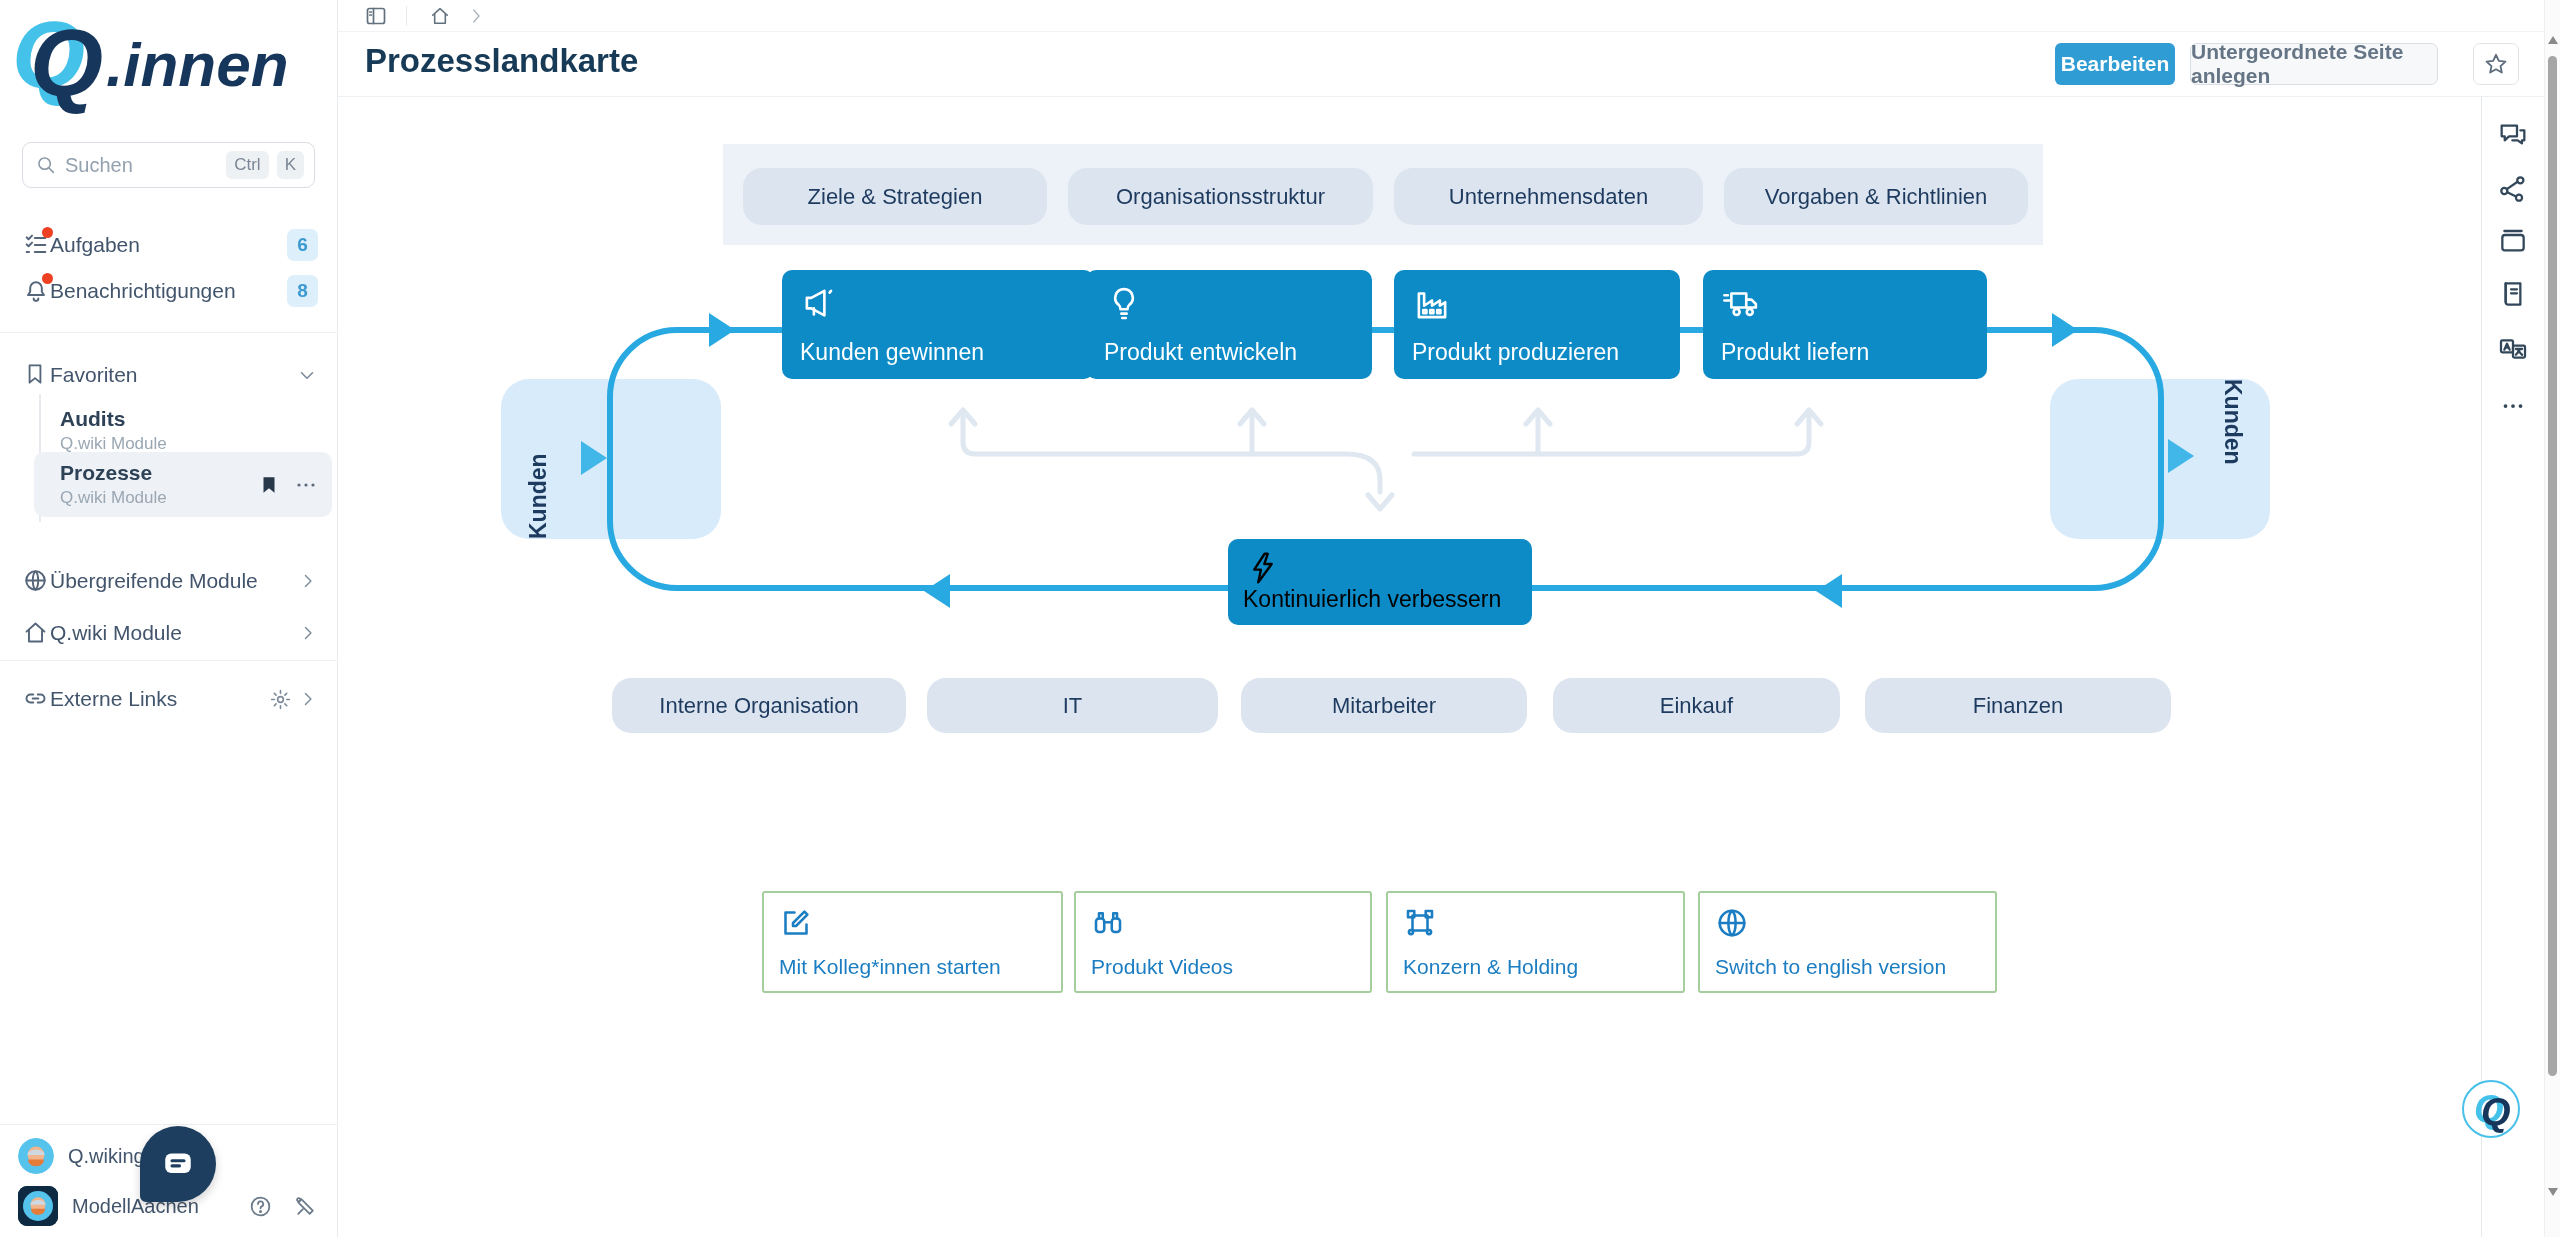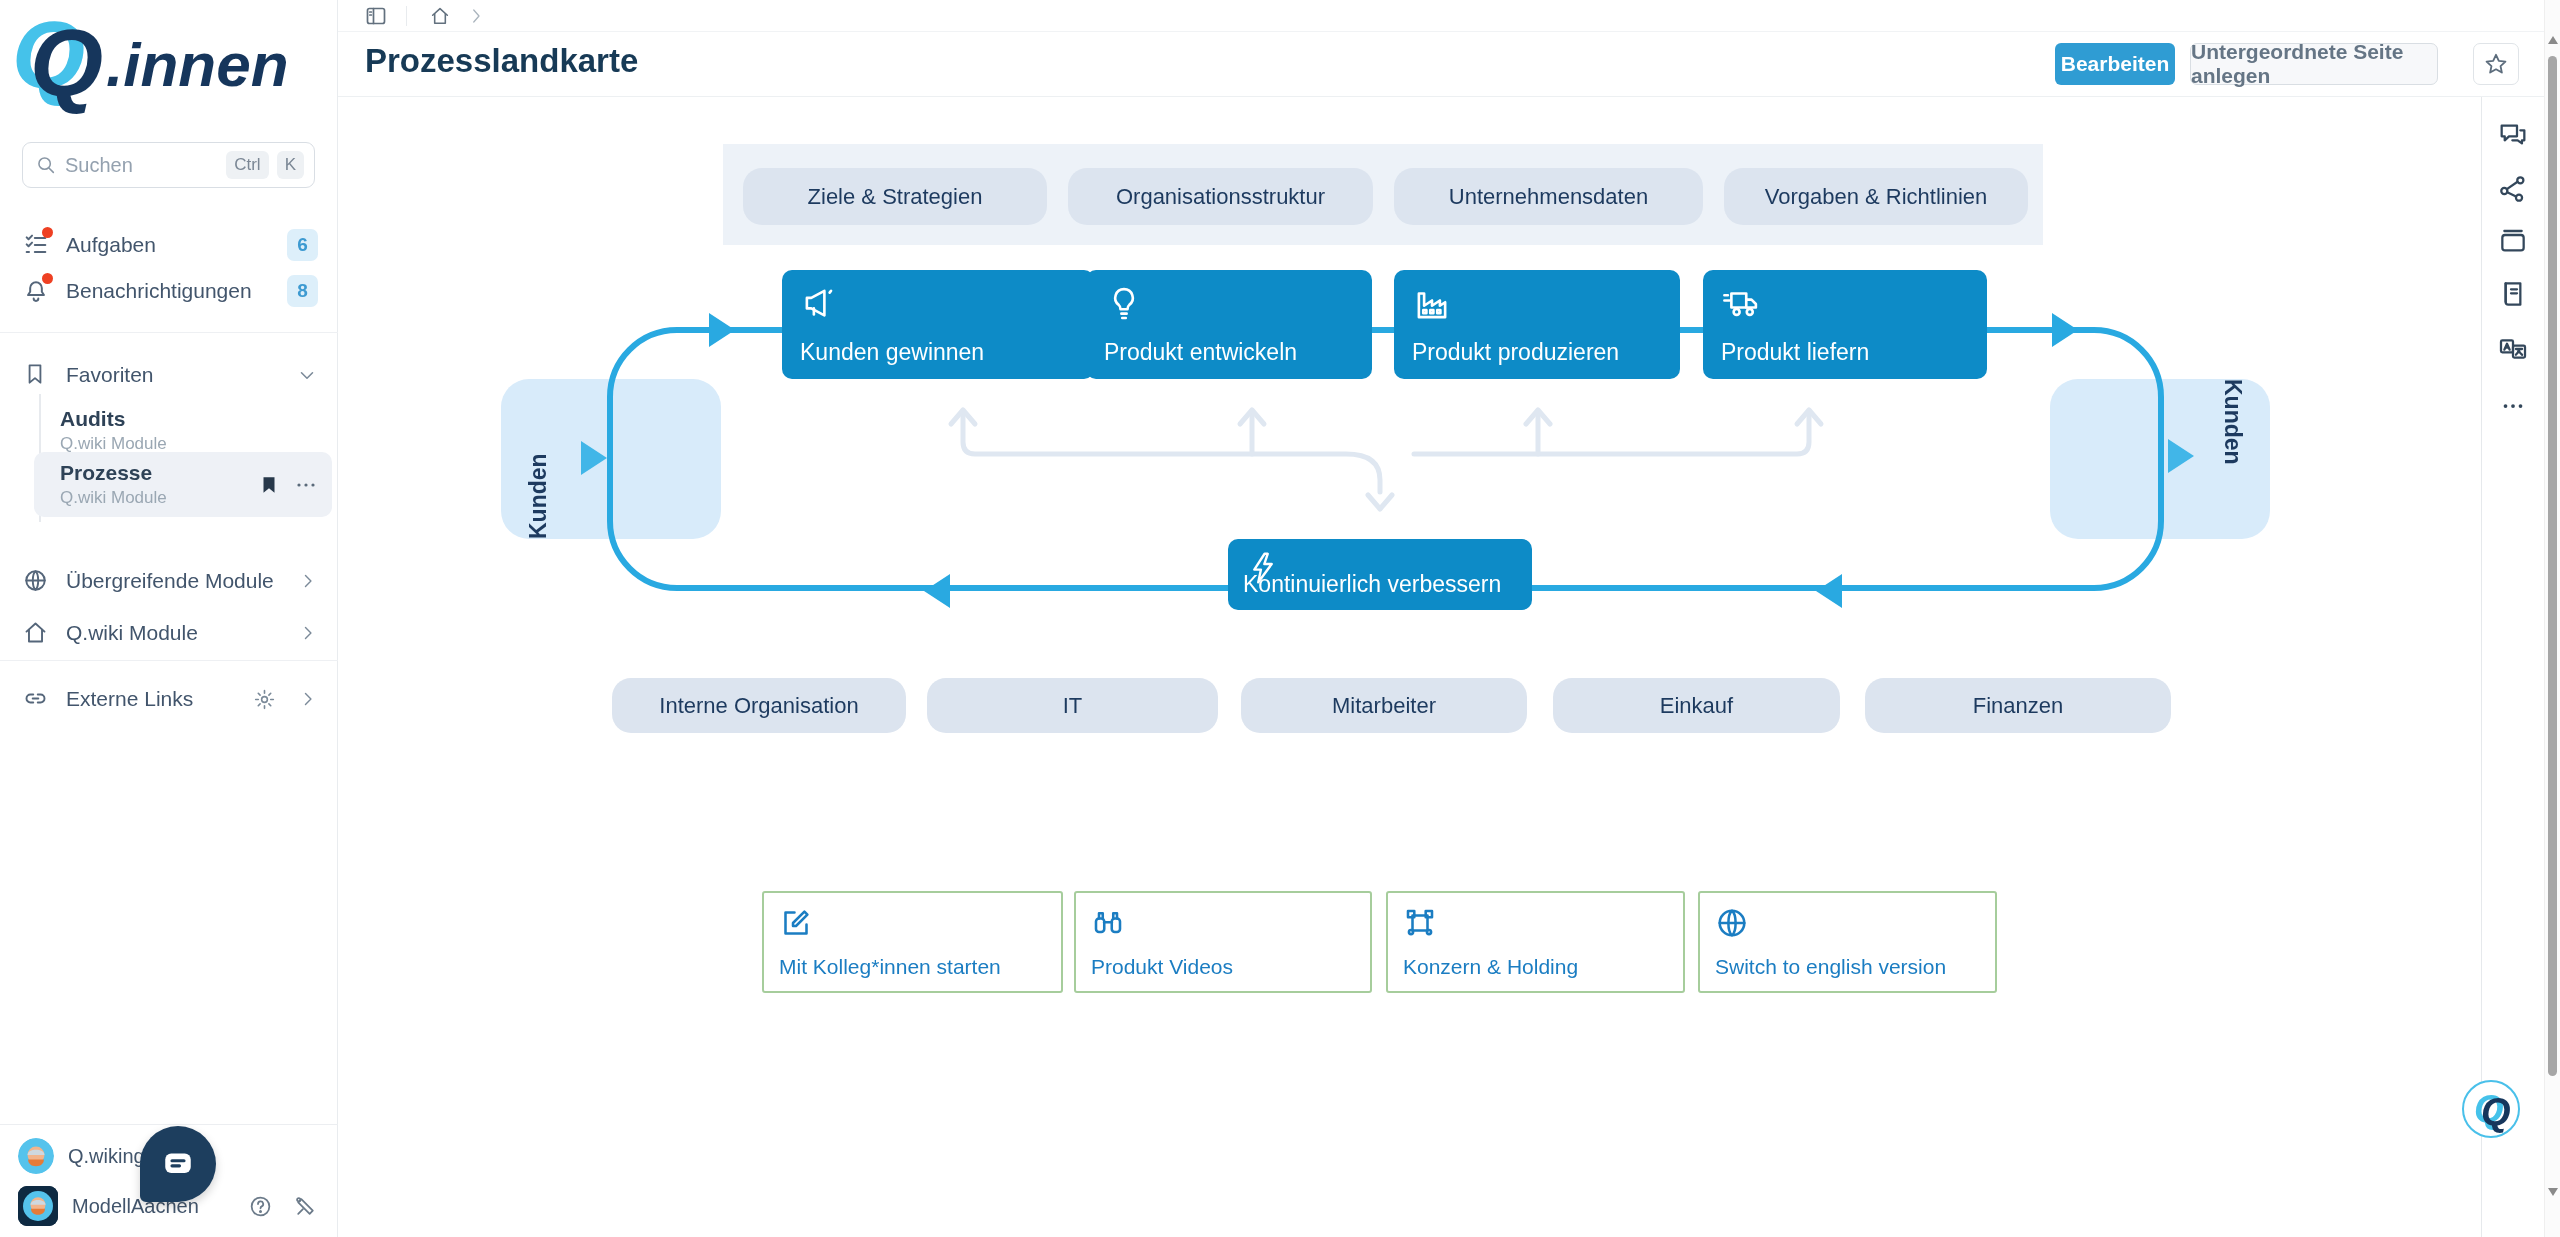--- a/index.html
+++ b/index.html
@@ -14,21 +14,21 @@
   .logo-q .back  { position:absolute; left:-2px; top:2px;  color:var(--logo-light-blue,#45c2ea); }
   .logo-q .front { position:absolute; left:16px; top:10px; color:var(--logo-navy,#16365c); }
   .logo-suffix { font-style:italic; font-weight:800; font-size:62px; color:var(--logo-navy,#16365c); padding-bottom:14px; margin-left:-4px; }
 
   .search-box { position:absolute; left:22px; top:142px; width:293px; height:46px; border:1px solid #d9dee4; border-radius:9px;
                 display:flex; align-items:center; padding:0 10px 0 12px; gap:8px; background:#fff; }
   .search-box input { flex:1; border:none; outline:none; font:20px "Liberation Sans",sans-serif; color:#5a6b7c; min-width:0; }
   .search-box input::placeholder { color:#94a1af; }
   .kbd { background:#eef1f4; color:#7b8795; border-radius:6px; font-size:17px; padding:4px 8px; }
 
-  .side-row { position:absolute; left:0; width:338px; height:46px; display:flex; align-items:center; padding:0 20px 0 22px; gap:16px; cursor:pointer; }
+  .side-row { position:absolute; left:0; width:338px; height:46px; display:flex; align-items:center; padding:0 20px 0 22px; cursor:pointer; }
   .side-row .lbl { font-size:21px; color:#42556c; flex:1; white-space:nowrap; }
   .icon-wrap { position:relative; width:28px; height:28px; color:#55667a; flex:none; }
   .red-dot { position:absolute; right:-3px; top:-4px; width:11px; height:11px; border-radius:50%; background:var(--notification-red,#ee4023); }
   .count-badge { background:var(--badge-bg,#ddeffa); color:var(--badge-text,#3d9ad1); border-radius:7px; min-width:31px; text-align:center;
                  font-size:19px; font-weight:600; padding:5px 4px; }
   .divider-h { position:absolute; left:0; width:338px; height:1px; background:#eef0f3; }
   .chev { color:#7b8a99; flex:none; }
 
   .fav-line { position:absolute; left:39px; top:394px; width:2px; height:128px; background:#e7eaee; }
   .fav-entry { position:absolute; left:34px; width:298px; border-radius:10px; padding:9px 14px 9px 26px; cursor:pointer; }
@@ -77,22 +77,22 @@
 
   .tri { width:0; height:0; position:absolute; z-index:3; }
   .tri-r { border-top:17px solid transparent; border-bottom:17px solid transparent; border-left:26px solid var(--loop-blue,#29a9e1); }
   .tri-l { border-top:17px solid transparent; border-bottom:17px solid transparent; border-right:26px solid var(--loop-blue,#29a9e1); }
   .tri-light { border-left-color:var(--arrow-light-blue,#41b6e8); }
 
   .proc-box { position:absolute; top:173px; height:109px; background:var(--process-blue,#0d8bc7); border-radius:10px; color:#fff; z-index:3; cursor:pointer; }
   .proc-box .p-icon { position:absolute; left:17px; top:13px; }
   .proc-box .p-lbl { position:absolute; left:18px; bottom:13px; font-size:23px; }
 
-  .improve-box { position:absolute; left:890px; top:442px; width:304px; height:71px; background:var(--process-blue,#0d8bc7);
-                 border-radius:10px; color:#ffffff; z-index:3; cursor:pointer; }
+  .improve-box { position:absolute; left:890px; top:442px; width:304px; height:86px; background:var(--process-blue,#0d8bc7);
+                 border-radius:10px; color:#000000; z-index:3; cursor:pointer; }
   .connector { position:absolute; left:560px; top:295px; z-index:2; color:var(--connector-gray,#dfe7f1); }
 
   .quick-card { position:absolute; top:794px; height:102px; background:#fff; border:2px solid var(--card-border-green,#a6cd9c);
                 border-radius:3px; color:var(--card-text-blue,#1b7dc2); cursor:pointer; }
   .quick-card .c-icon { position:absolute; left:14px; top:12px; }
   .quick-card .c-lbl { position:absolute; left:15px; bottom:12px; font-size:21px; }
 
   
   .right-toolbar { position:absolute; left:2481px; top:97px; width:63px; height:1140px; background:#fff; border-left:1px solid #e6e9ec; }
   .tool-ic { position:absolute; left:50%; transform:translateX(-50%); color:#33475b; cursor:pointer; }

